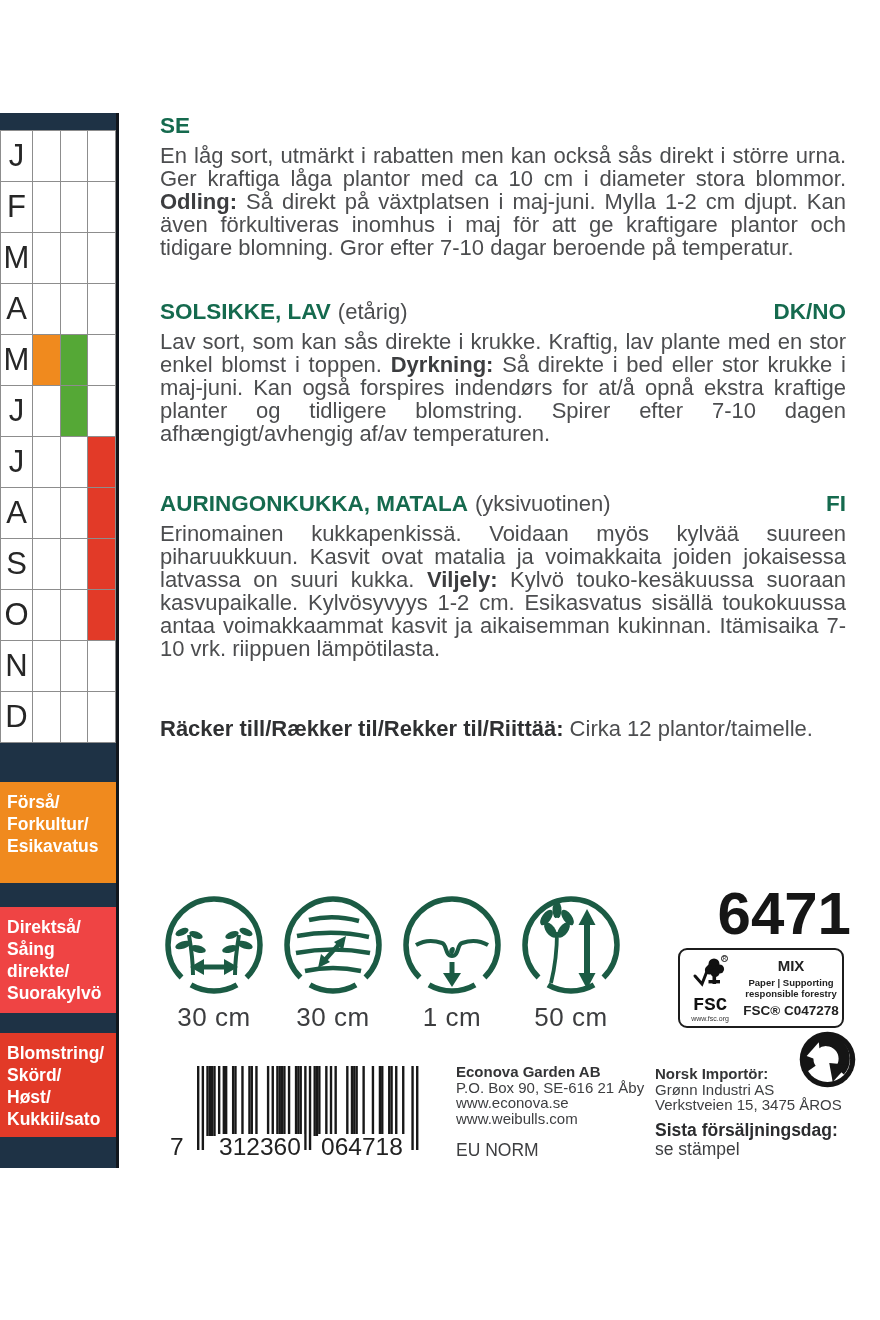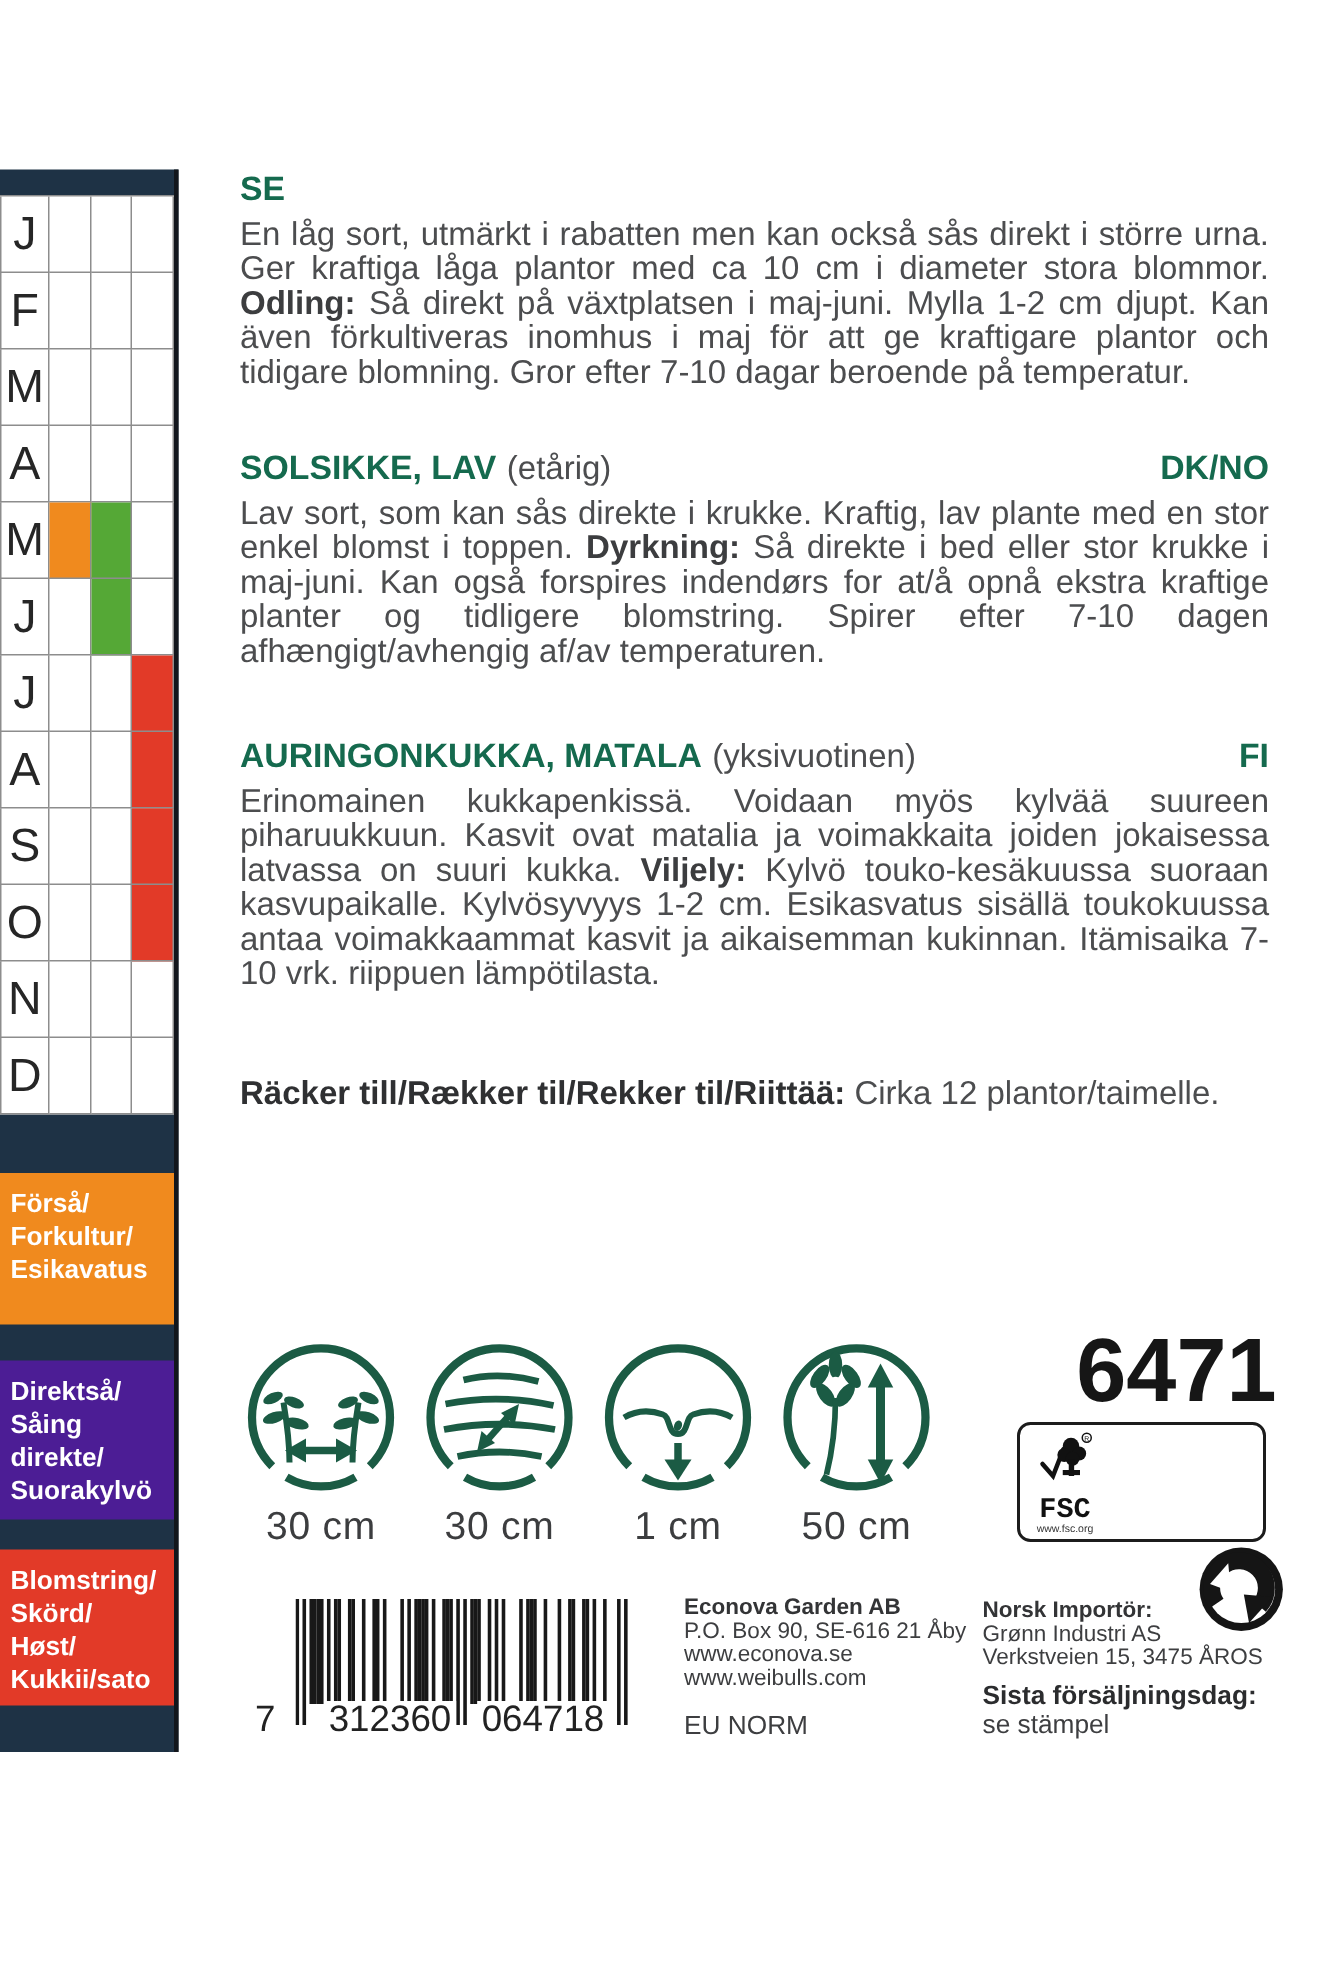--- a/index.html
+++ b/index.html
@@ -15,21 +15,21 @@
   .cal-row>div{border-right:1px solid #8d8d8d;border-bottom:1px solid #8d8d8d;}
   .cal-row>div:first-child{border-left:1px solid #8d8d8d;}
   .cal-letter{font-size:31px;color:#262626;display:flex;align-items:center;justify-content:center;}
   .cal-cell.orange{background:#f08a1e;}
   .cal-cell.green{background:#55a836;}
   .cal-cell.red{background:#e23a28;}
   .legend{position:absolute;left:0;width:116px;box-sizing:border-box;
           padding:9px 4px 0 7px;font-weight:bold;font-size:17.5px;line-height:22px;
           color:#fff;white-space:pre-line;}
   #legend-presow{top:669px;height:101px;background:#f08a1e;}
-  #legend-direct{top:794px;height:106px;background:#4c1d95;}
+  #legend-direct{top:794px;height:106px;background:#ef4444;}
   #legend-bloom{top:920px;height:104px;background:#e23a28;}
 
   
   .section{position:absolute;left:160px;width:686px;}
   #sec-se{top:113px;} #sec-dk{top:299px;} #sec-fi{top:491px;}
   .sec-head{display:flex;justify-content:space-between;align-items:baseline;margin-bottom:5px;}
   .sec-title{font-weight:bold;color:#156a4e;font-size:22.5px;}
   .sec-subtitle{color:#4c4d4f;font-size:22px;margin-left:7px;font-weight:normal;}
   .sec-lang{font-weight:bold;color:#156a4e;font-size:22.5px;}
   .sec-body{margin:0;font-size:22px;line-height:23px;color:#4c4d4f;text-align:justify;}
@@ -271,20 +271,25 @@
         <circle cx="29.5" cy="15" r="4.6" fill="#111"></circle>
         <circle cx="19.5" cy="16" r="4.6" fill="#111"></circle>
         <circle cx="25" cy="18.5" r="4.6" fill="#111"></circle>
         <rect x="22.5" y="19" width="3.6" height="11" fill="#111"></rect>
         <rect x="18.5" y="26" width="11.5" height="3.4" fill="#111"></rect>
         <circle cx="34.5" cy="4.5" r="3" fill="none" stroke="#111" stroke-width="1"></circle>
         <text x="34.5" y="6.4" font-size="4.6" text-anchor="middle" fill="#111" font-family="Liberation Sans, sans-serif">R</text>
       </svg>
       <div class="fsc-brand">FSC</div>
       <div class="fsc-url">www.fsc.org</div>
+    </div>
+    <div class="fsc-right">
+      <div class="fsc-mix">MIX</div>
+      <div class="fsc-desc"><span>Paper | Supporting</span><br><span>responsible forestry</span></div>
+      <div class="fsc-license">FSC® C047278</div>
     </div>
   </div>
 
   <div id="greendot">
     <svg width="59" height="59" viewBox="0 0 68 68">
       <circle cx="34" cy="34" r="32" fill="#151515"></circle>
       <circle cx="34" cy="34" r="26" fill="#fff"></circle>
       <path d="M15,45 A21,21 0 1 1 48,47" fill="none" stroke="#151515" stroke-width="13"></path>
       <polygon points="58,40 40,60 36,38" fill="#151515"></polygon>
       <polygon points="10,30 24,14 26,36" fill="#fff"></polygon>

